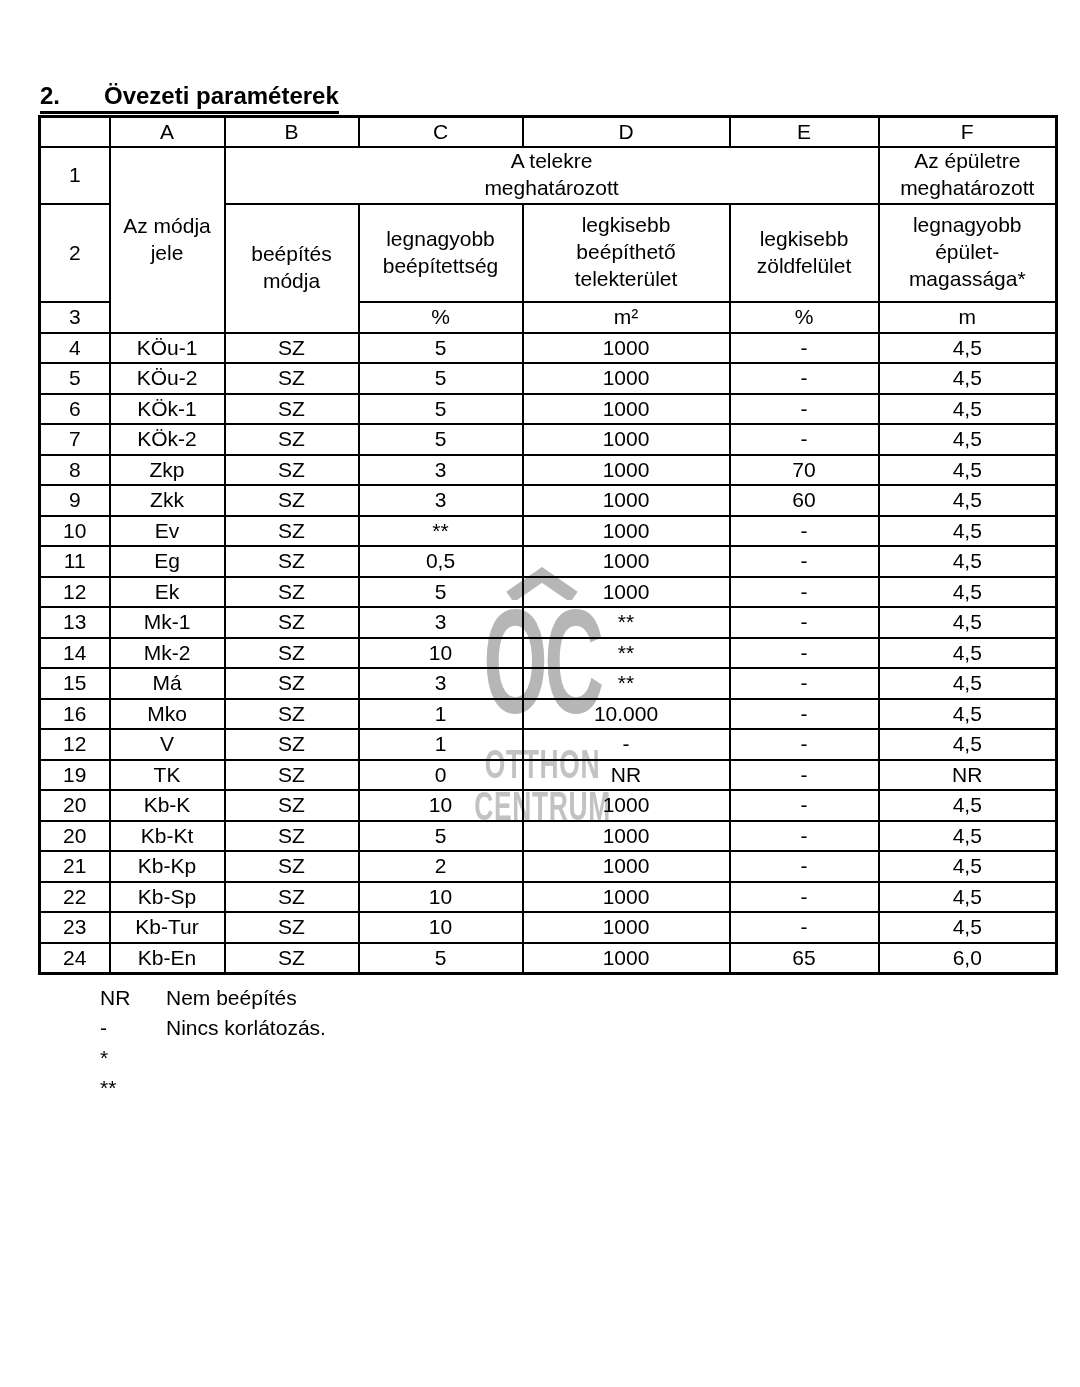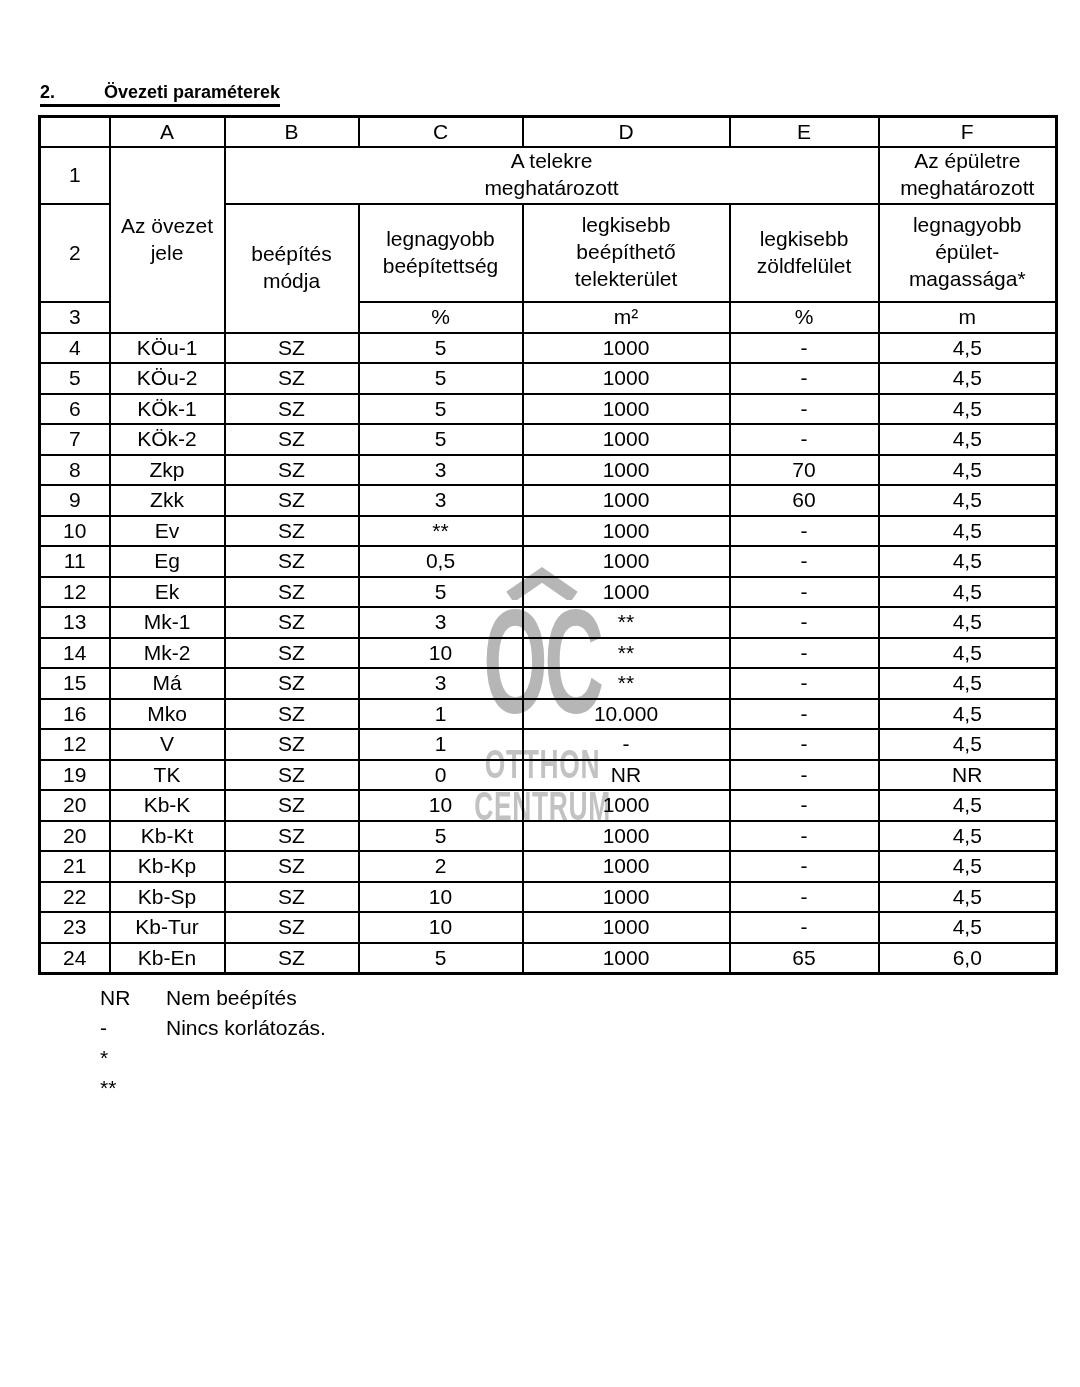--- a/index.html
+++ b/index.html
@@ -4,21 +4,21 @@
 <style>
   html,body{margin:0;padding:0;}
   body{
     width:1080px;height:1387px;background:#ffffff;position:relative;
     font-family:"Liberation Sans", sans-serif;color:#000;
     -webkit-font-smoothing:antialiased;
   }
   
   .doc-title{
     position:absolute;left:40px;top:82px;
-    font-size:18px;font-weight:bold;
+    font-size:24px;font-weight:bold;
   }
   .doc-title .underline{
     display:inline-block;border-bottom:3px solid #000;padding-bottom:1px;
   }
   .doc-title .num{display:inline-block;min-width:64px;}
   
   .watermark{
     position:absolute;left:472px;top:566px;width:140px;z-index:0;
     display:flex;flex-direction:column;align-items:center;
     pointer-events:none;user-select:none;
@@ -92,21 +92,21 @@
       <td class="gray"></td>
       <td>A</td>
       <td>B</td>
       <td>C</td>
       <td>D</td>
       <td>E</td>
       <td>F</td>
     </tr>
     <tr class="hr1">
       <td>1</td>
-      <td class="gray pre" rowspan="3">Az övezet
+      <td class="gray pre" rowspan="3">Az módja
 jele</td>
       <td class="gray pre" colspan="4">A telekre
 meghatározott</td>
       <td class="gray pre">Az épületre
 meghatározott</td>
     </tr>
     <tr class="hr2">
       <td>2</td>
       <td class="gray pre" rowspan="2">beépítés
 módja</td>

